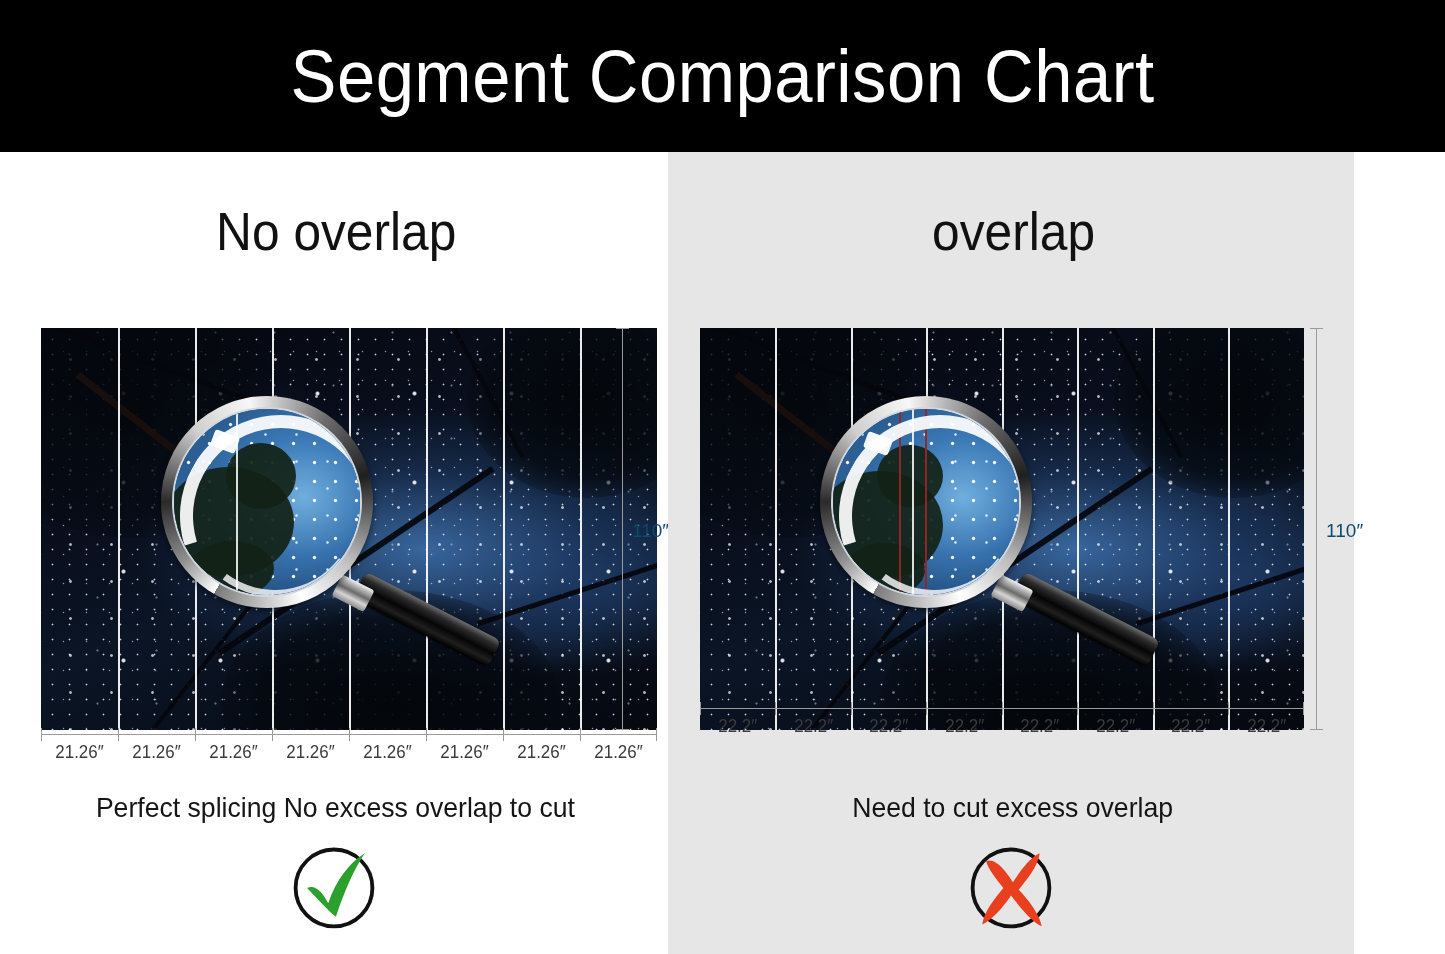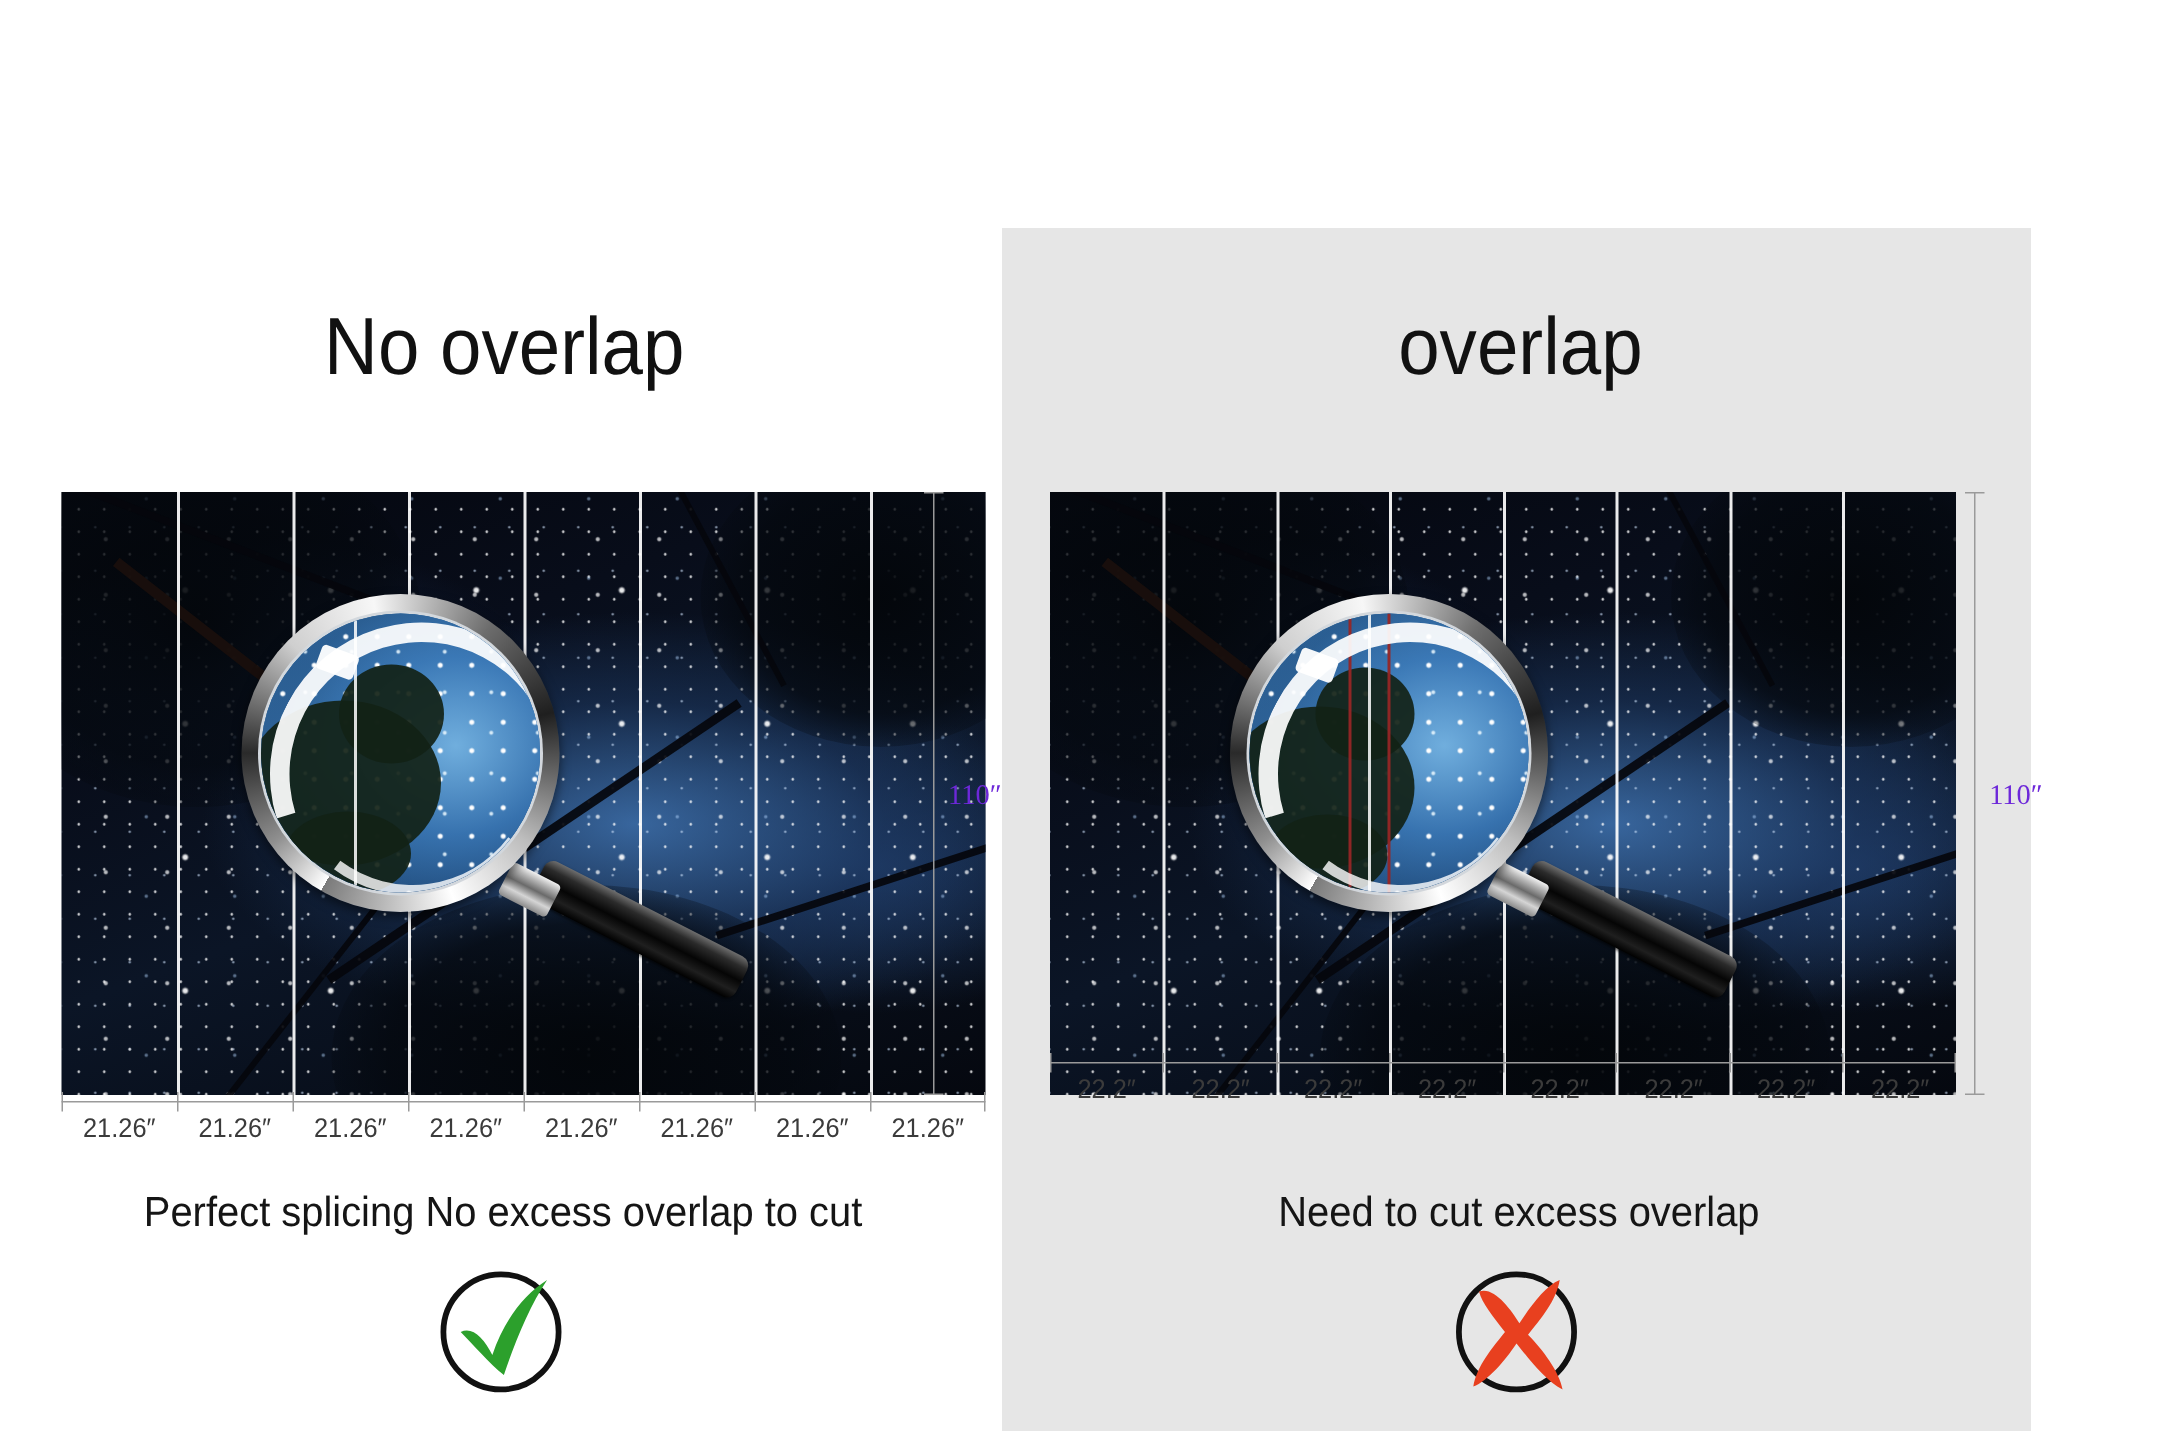--- a/index.html
+++ b/index.html
@@ -257,22 +257,22 @@
     position: absolute;
     left: -6px;
     width: 13px; height: 1px;
     background: #9a9a9a;
   }
   .dim-v .cap-top { top: 0; }
   .dim-v .cap-bot { bottom: 0; }
   .dim-v-label {
     position: absolute;
     font-size: 19px;
-    color: #6d28d9;
-    font-family: Liberation Serif, serif;
+    color: #0c4a6e;
+    font-family: Liberation Sans, sans-serif;
     white-space: nowrap;
   }
 
   .dim-h {
     position: absolute;
     height: 1px;
     background: #9a9a9a;
   }
   .dim-ticks {
     position: absolute;
@@ -326,20 +326,23 @@
   }
   .panel.left  .verdict { padding-right: 54px; }
   .panel.right .verdict { padding-right: 66px; }
   .verdict svg { display: block; }
 </style>
 </head>
 <body>
 
 <div id="root">
 
+  <div class="title-banner">
+    <div class="title-text">Segment Comparison Chart</div>
+  </div>
 
   <div class="panels">
 
     <div class="panel left">
 
       <div class="panel-heading">No overlap</div>
 
       <div class="img-block">
         <div class="sky">
           <div class="stars s1"></div>

